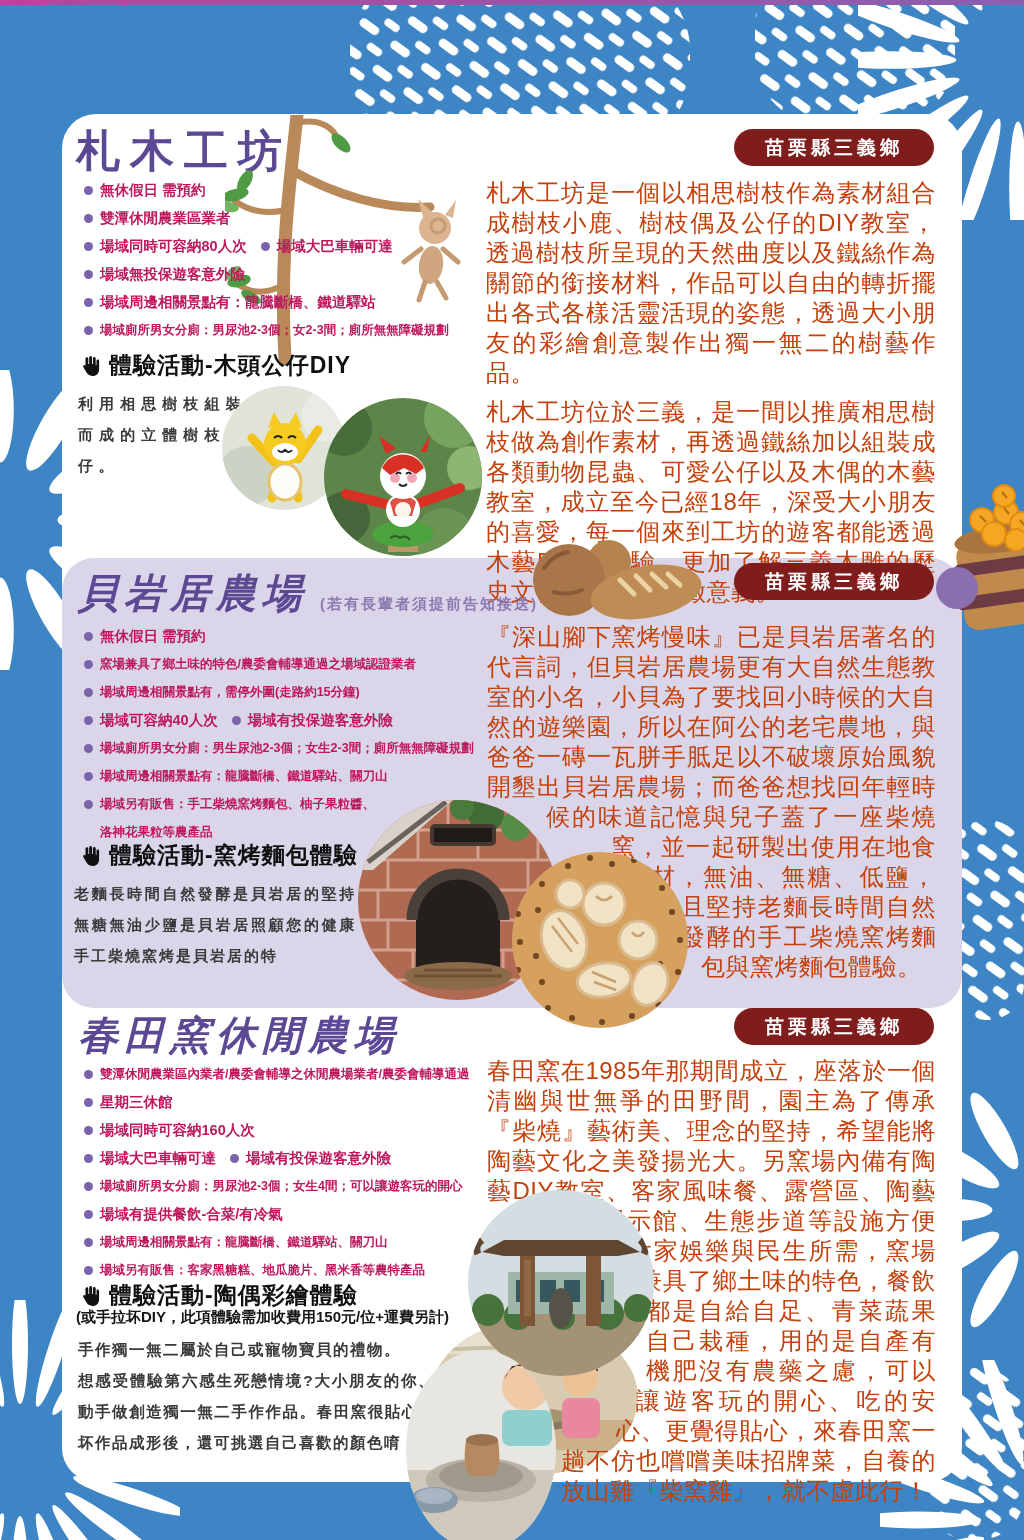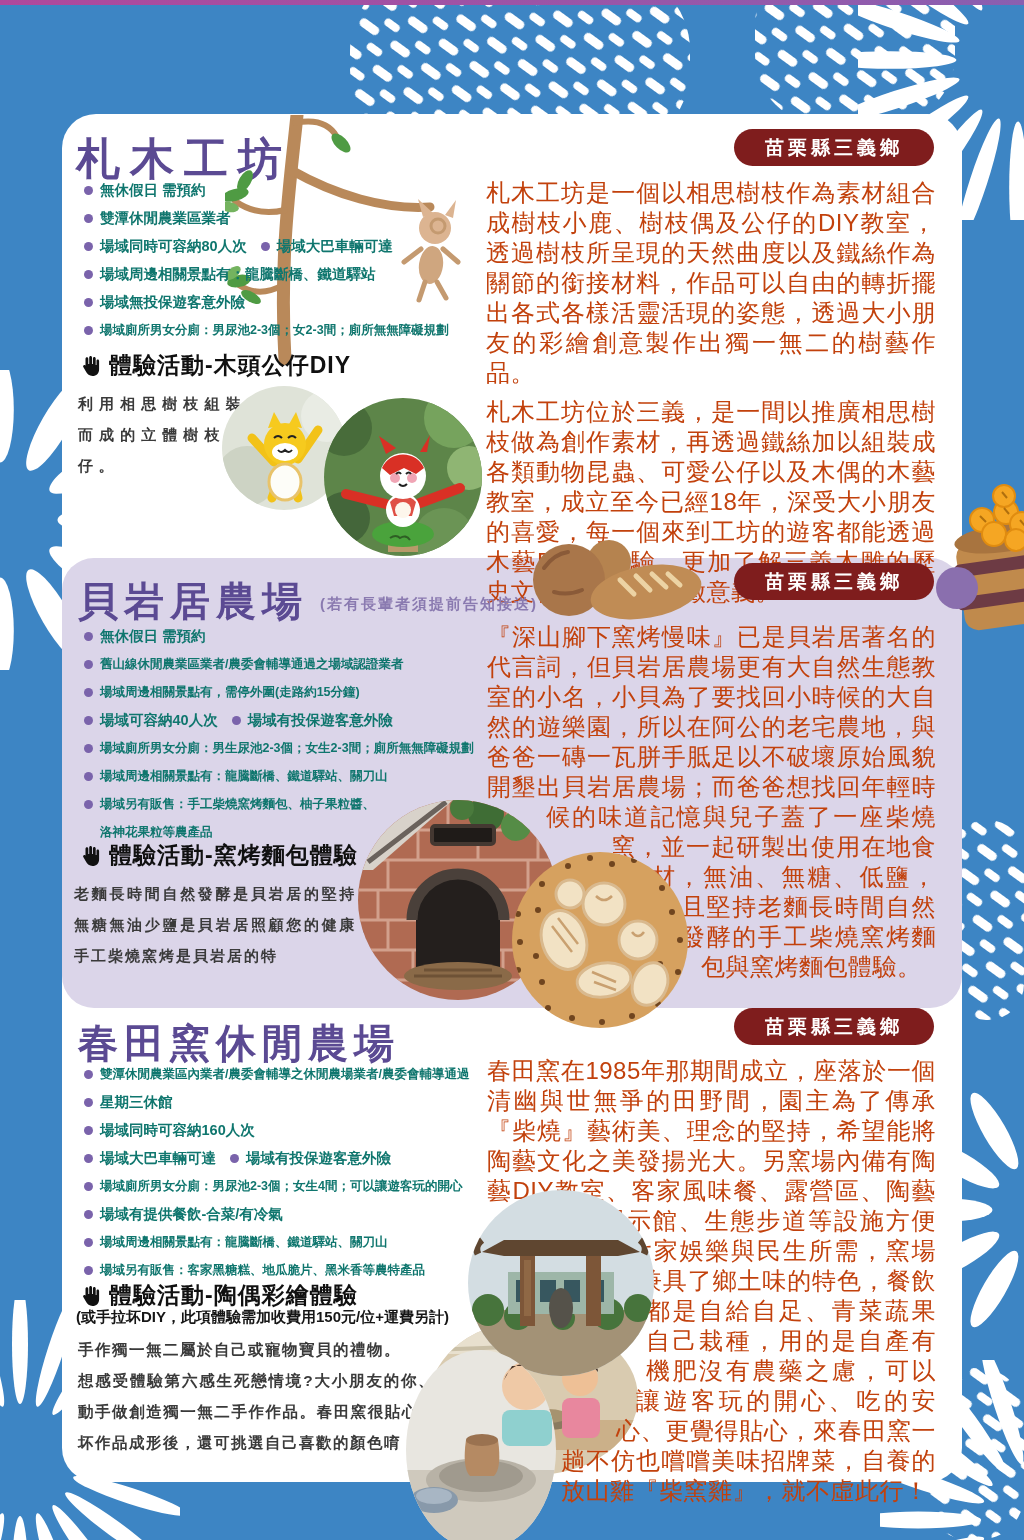--- a/index.html
+++ b/index.html
@@ -2,30 +2,30 @@
 <html><head>
 <meta charset="utf-8">
 <style>
   html,body{margin:0;padding:0;}
   body{font-family:"Liberation Sans","DejaVu Sans",sans-serif;}
   .page{position:relative;width:1024px;height:1540px;background:#3d85c4;overflow:hidden;}
   .abs{position:absolute;}
   .topstrip{left:0;top:0;width:1024px;height:5px;background:linear-gradient(90deg,#b0489c,#8a5fb0);z-index:4;}
   .card{left:62px;top:114px;width:900px;height:1368px;background:#ffffff;border-radius:34px;z-index:1;}
   .deco{position:absolute;z-index:0;display:block;}
-  .sec-title{font-family:"Liberation Serif","DejaVu Serif",serif;font-weight:700;color:#5b4a93;white-space:nowrap;margin-top:8px;}
+  .sec-title{font-family:"Liberation Serif","DejaVu Serif",serif;font-weight:700;color:#5b4a93;white-space:nowrap;}
   .t1{font-size:44px;letter-spacing:10px;}
-  .t2{font-size:40px;letter-spacing:6px;}
+  .t2{font-size:40px;letter-spacing:6px;font-style:italic;}
   .subtitle{font-size:15px;color:#8a7ab0;font-weight:700;letter-spacing:2px;white-space:nowrap;margin-left:8px;}
   .badge{width:200px;height:37px;background:#7f1d1d;border-radius:19px;display:flex;align-items:center;justify-content:center;color:#fff;font-size:19px;font-weight:700;letter-spacing:4px;z-index:3;}
   .bullets{z-index:2;}
   .brow{display:flex;margin-bottom:8px;align-items:flex-start;}
   .dot{width:9px;height:9px;border-radius:50%;background:#7a63ab;margin:6px 7px 0 0;flex:none;}
   .dot2{margin-left:14px;}
-  .btxt{font-size:14.5px;line-height:20px;font-weight:700;color:#0f766e;white-space:nowrap;}
+  .btxt{font-size:14.5px;line-height:20px;font-weight:700;color:#be185d;white-space:nowrap;}
   .btxt.sm{font-size:12.5px;}
   .bcont{padding-left:16px;}
   .acthead{display:flex;align-items:center;gap:7px;font-size:23px;font-weight:900;color:#101010;letter-spacing:1px;white-space:nowrap;z-index:3;}
   .actbody{font-size:15px;line-height:31px;color:#3a3a3a;font-weight:600;text-align:justify;z-index:2;}
   .ls-wide{letter-spacing:5.5px;}
   .ls-med{letter-spacing:2px;}
   .actnote{font-size:15px;color:#161616;font-weight:600;white-space:nowrap;z-index:2;}
   .para{font-size:24px;line-height:30px;color:#c2410c;text-align:justify;letter-spacing:0.5px;z-index:2;}
   .para > div + div{margin-top:9px;}
   .st{float:left;clear:left;height:30px;}
@@ -183,25 +183,25 @@
           <span class="btxt">雙潭休閒農業區業者</span>
         </div>
       <div class="brow">
           <span class="dot"></span>
           <span class="btxt">場域同時可容納80人次</span>
           <span class="dot dot2"></span>
           <span class="btxt">場域大巴車輛可達</span>
         </div>
       <div class="brow">
           <span class="dot"></span>
+          <span class="btxt">場域無投保遊客意外險</span>
+        </div>
+      <div class="brow">
+          <span class="dot"></span>
           <span class="btxt">場域周邊相關景點有：龍騰斷橋、鐵道驛站</span>
-        </div>
-      <div class="brow">
-          <span class="dot"></span>
-          <span class="btxt">場域無投保遊客意外險</span>
         </div>
       <div class="brow">
           <span class="dot"></span>
           <span class="btxt sm">場域廁所男女分廁：男尿池2-3個；女2-3間；廁所無無障礙規劃</span>
         </div>
     </div>
 
     <div class="abs acthead" style="left:16px;top:236px">
       <svg class="handicon" viewBox="0 0 24 24">
           <path fill="#111" d="M7.5 11V4.8c0-.9.6-1.5 1.4-1.5s1.4.6 1.4 1.5V10h.9V3.5c0-.9.6-1.5 1.4-1.5s1.4.6 1.4 1.5V10h.9V4.6c0-.9.6-1.5 1.4-1.5s1.4.6 1.4 1.5V11h.8V6.8c0-.9.6-1.4 1.3-1.4.8 0 1.3.6 1.3 1.5v8.3c0 4-2.6 6.8-6.6 6.8-3.3 0-5-1.6-6.9-4.9l-2.3-4c-.4-.7-.2-1.5.5-1.9.8-.5 1.7-.2 2.3.6l1.4 2z"></path>
@@ -281,21 +281,21 @@
       </g>
     </svg>
 
     <div class="abs bullets" style="left:22px;top:512px;z-index:2">
       <div class="brow">
           <span class="dot"></span>
           <span class="btxt">無休假日 需預約</span>
         </div>
       <div class="brow">
           <span class="dot"></span>
-          <span class="btxt sm">舊山線休閒農業區業者/農委會輔導通過之場域認證業者</span>
+          <span class="btxt sm">窯場兼具了鄉土味的特色/農委會輔導通過之場域認證業者</span>
         </div>
       <div class="brow">
           <span class="dot"></span>
           <span class="btxt sm">場域周邊相關景點有，需停外圍(走路約15分鐘)</span>
         </div>
       <div class="brow">
           <span class="dot"></span>
           <span class="btxt">場域可容納40人次</span>
           <span class="dot dot2"></span>
           <span class="btxt">場域有投保遊客意外險</span>

